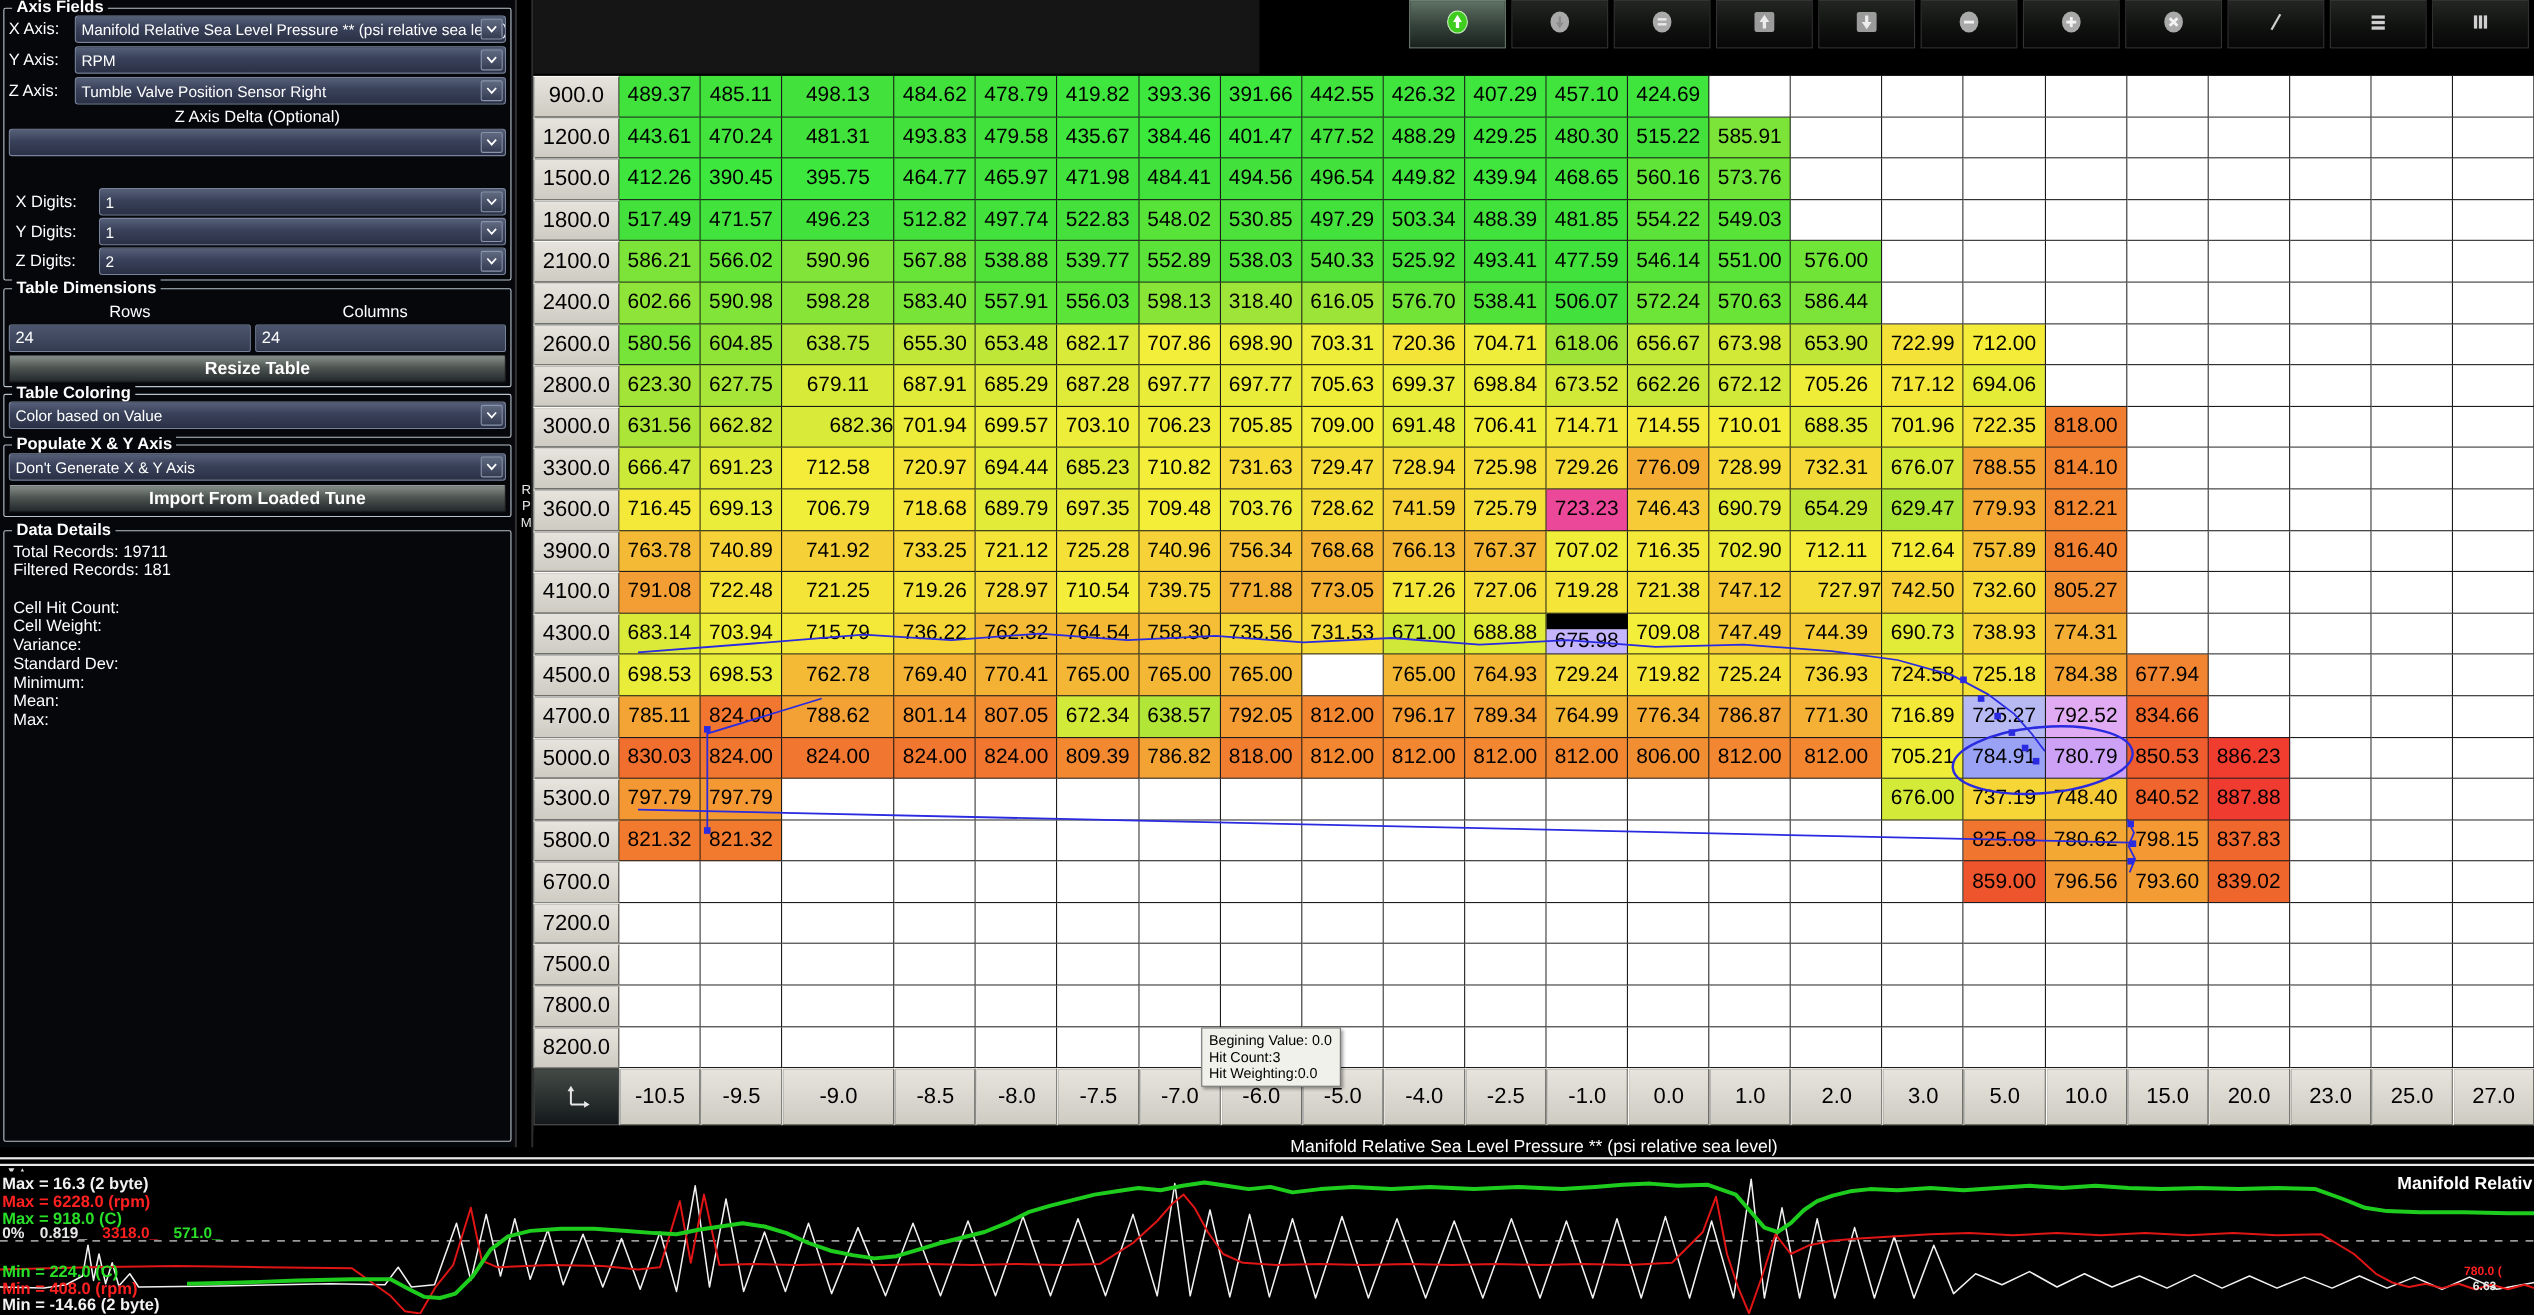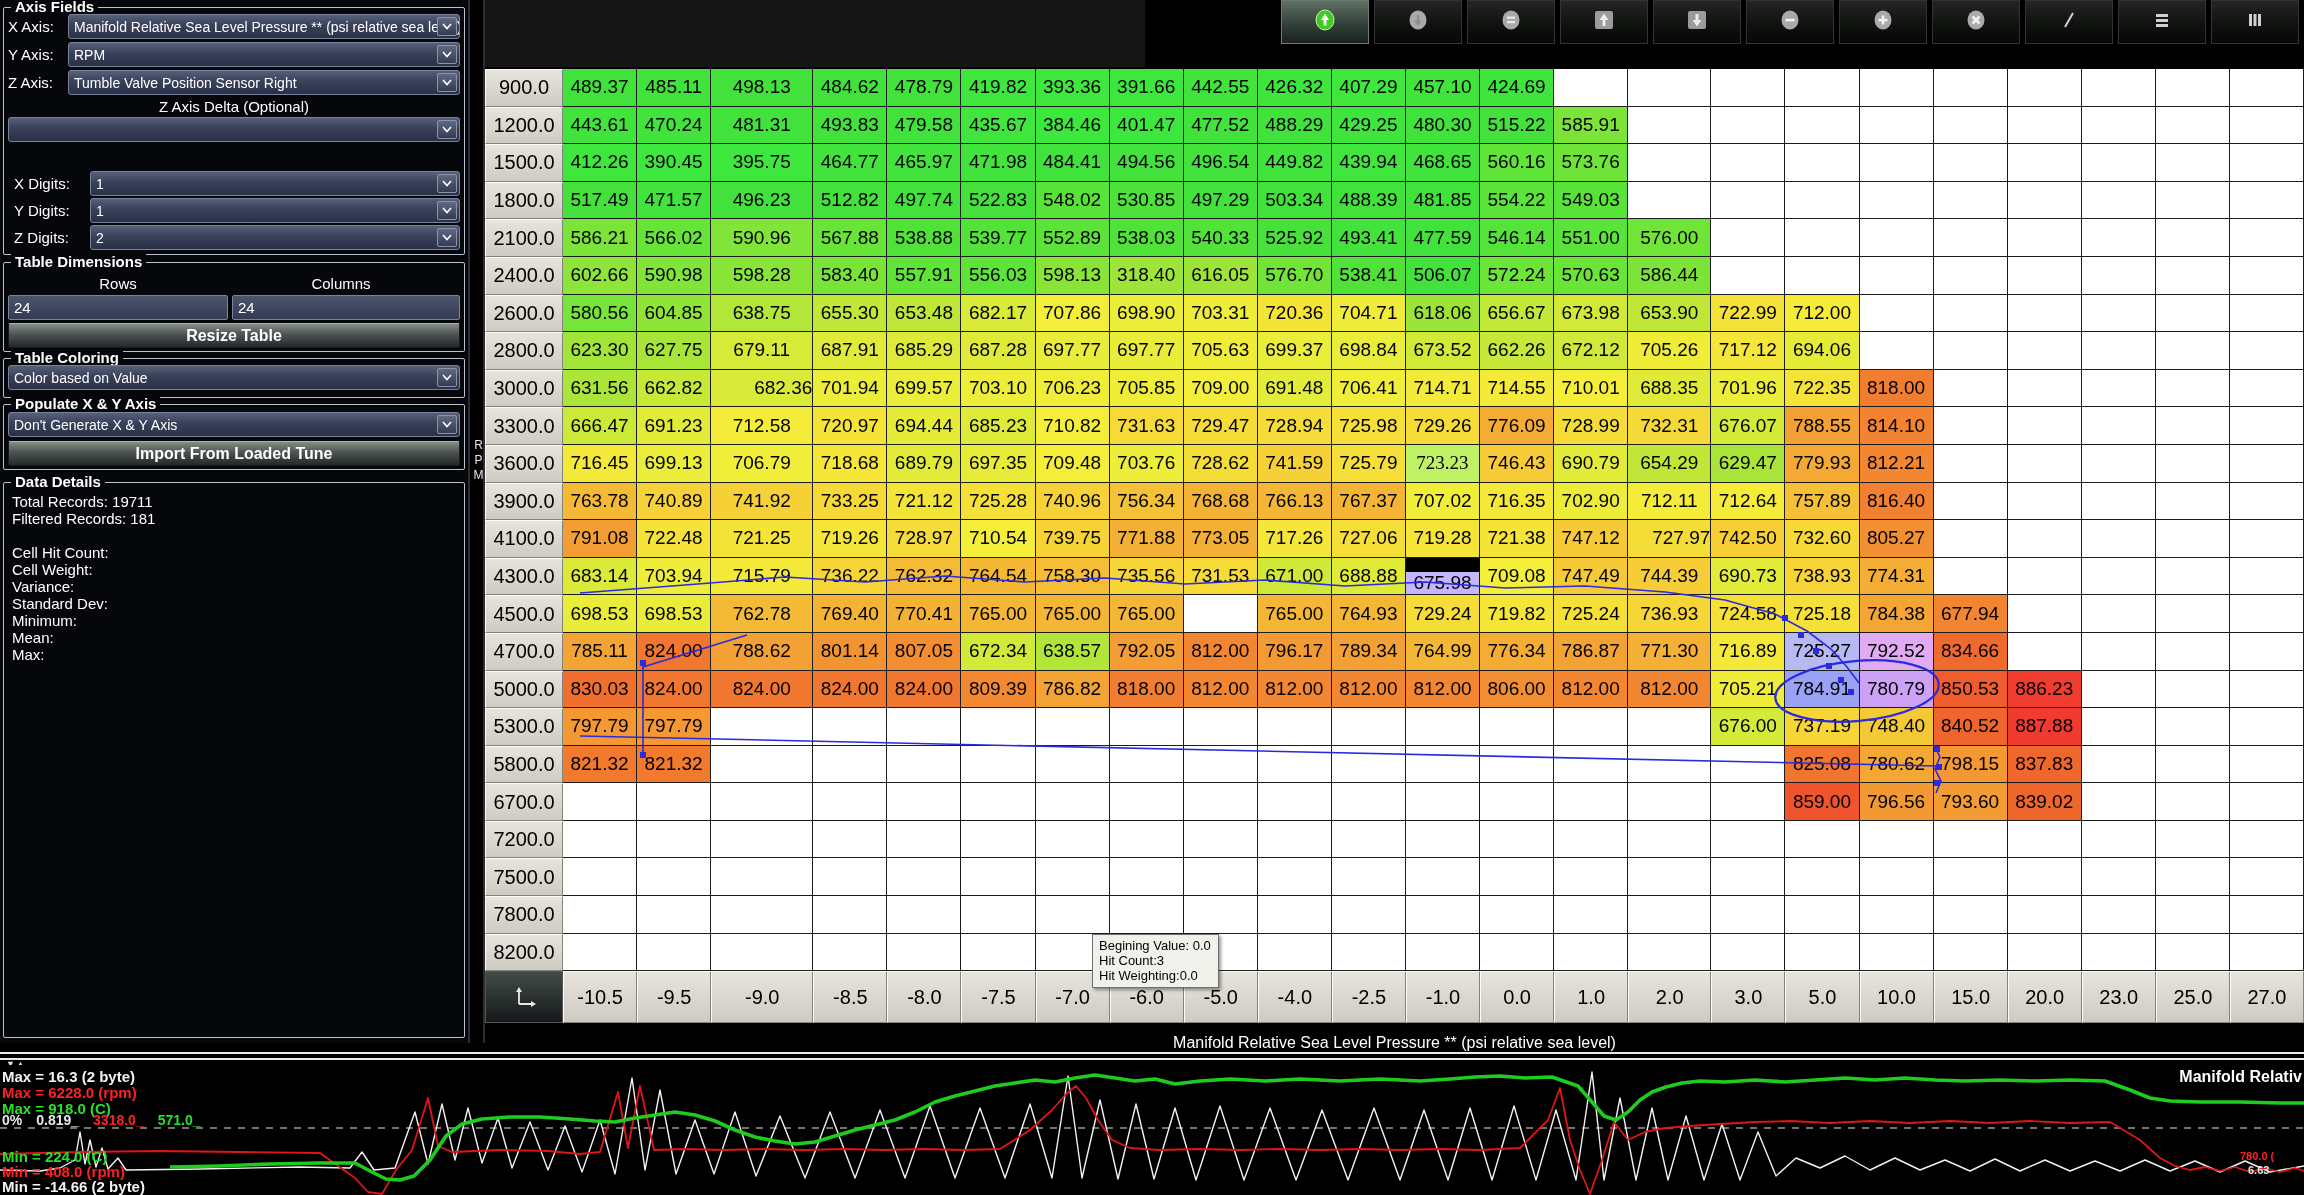--- a/index.html
+++ b/index.html
@@ -523,21 +523,21 @@
       <div class="dc" style="background: rgb(234, 237, 57);">699.13</div>
       <div class="dc" style="background: rgb(241, 238, 57);">706.79</div>
       <div class="dc" style="background: rgb(245, 230, 56);">718.68</div>
       <div class="dc" style="background: rgb(225, 235, 56);">689.79</div>
       <div class="dc" style="background: rgb(232, 236, 57);">697.35</div>
       <div class="dc" style="background: rgb(244, 238, 57);">709.48</div>
       <div class="dc" style="background: rgb(238, 237, 57);">703.76</div>
       <div class="dc" style="background: rgb(245, 221, 56);">728.62</div>
       <div class="dc" style="background: rgb(246, 208, 55);">741.59</div>
       <div class="dc" style="background: rgb(245, 223, 56);">725.79</div>
-      <div class="dc" style="background: #bef264; font-family: Liberation Serif, serif;">723.23</div>
+      <div class="dc" style="background: #ec4899;">723.23</div>
       <div class="dc" style="background: rgb(246, 203, 55);">746.43</div>
       <div class="dc" style="background: rgb(226, 235, 56);">690.79</div>
       <div class="dc" style="background: rgb(192, 231, 56);">654.29</div>
       <div class="dc" style="background: rgb(169, 229, 56);">629.47</div>
       <div class="dc" style="background: rgb(244, 169, 52);">779.93</div>
       <div class="dc" style="background: rgb(242, 134, 49);">812.21</div>
       <div class="dc" style="background: rgb(255, 255, 255);"></div>
       <div class="dc" style="background: rgb(255, 255, 255);"></div>
       <div class="dc" style="background: rgb(255, 255, 255);"></div>
       <div class="dc" style="background: rgb(255, 255, 255);"></div>

